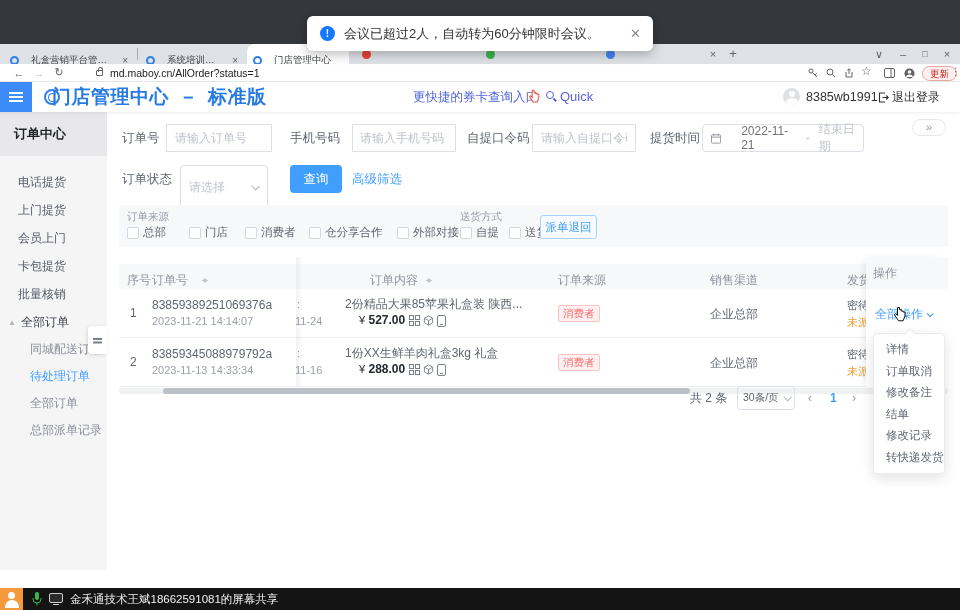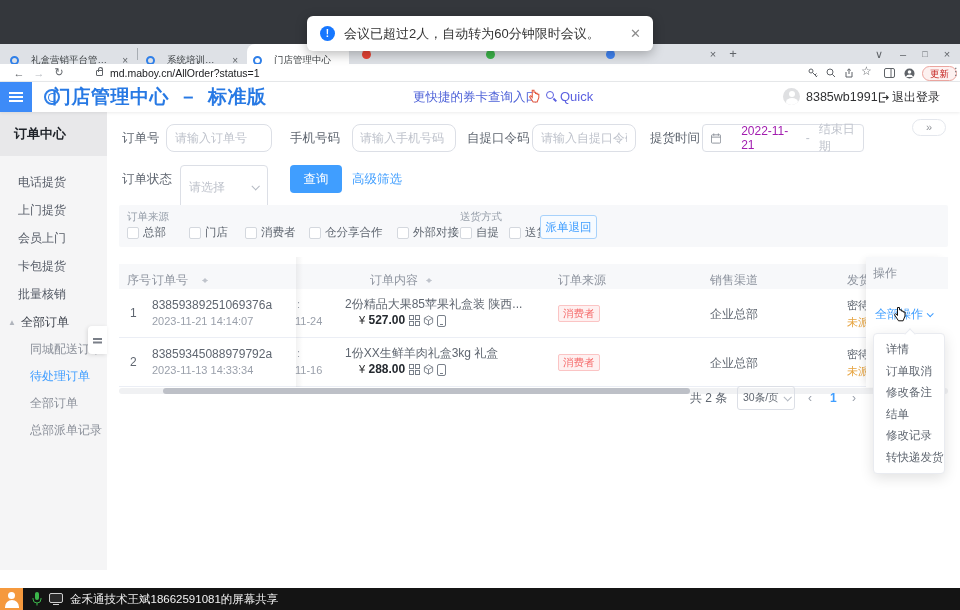--- a/index.html
+++ b/index.html
@@ -50,21 +50,21 @@
 .side-sec{height:44px;line-height:44px;background:#e8e8ea;padding-left:14px;font-size:13px;font-weight:bold;color:#1f2329}
 .side-item{height:28px;line-height:28px;padding-left:18px;font-size:12px;color:#555b66;cursor:pointer}
 .side-group{height:28px;line-height:28px;padding-left:8px;font-size:12px;color:#3c414b;cursor:pointer}
 .caret{font-size:8px;color:#b0b4bc;margin-right:5px;vertical-align:1px}
 .side-child{height:27px;line-height:27px;padding-left:30px;font-size:12px;color:#8a8f99;cursor:pointer}
 .side-child.active{color:#409eff}
 .handle{position:absolute;left:88px;top:214px;width:19px;height:28px;background:#fff;border-radius:4px 0 0 4px;box-shadow:-1px 1px 4px rgba(0,0,0,.12);cursor:pointer}
 .handle-i{position:absolute;left:5px;top:12px;width:9px;height:1.5px;background:#7a7f88;box-shadow:0 3.5px 0 #7a7f88}
 
 .flabel{position:absolute;height:28px;line-height:28px;font-size:12.5px;color:#5f6670}
-.fin{position:absolute;height:28px;border:1px solid #dcdfe6;border-radius:8px;padding:0 8px;font-size:12px;color:#303133;outline:none;background:#fff;font-family:inherit}
+.fin{position:absolute;height:28px;border:1px solid #dcdfe6;border-radius:0;padding:0 8px;font-size:12px;color:#303133;outline:none;background:#fff;font-family:inherit}
 .fin::placeholder{color:#bfc3cc}
 .datebox{position:absolute;height:28px;border:1px solid #dcdfe6;border-radius:4px;background:#fff;display:flex;align-items:center;font-size:12px;cursor:pointer}
 .selectbox{position:absolute;height:44px;border:1px solid #dcdfe6;border-radius:4px;background:#fff;display:flex;align-items:center;cursor:pointer}
 .chev{width:6px;height:6px;border-right:1.3px solid #b4b9c2;border-bottom:1.3px solid #b4b9c2;transform:rotate(45deg) translateY(-1px)}
 .btn-primary{position:absolute;height:28px;background:#409eff;border-radius:4px;color:#fff;font-size:12.5px;text-align:center;line-height:28px;cursor:pointer}
 .link-blue{color:#409eff;cursor:pointer}
 .expand-pill{position:absolute;left:912px;top:119px;width:34px;height:17px;border:1px solid #e4e7ed;border-radius:9px;background:#fff;color:#909399;font-size:11px;text-align:center;line-height:15px;cursor:pointer}
 
 .band{top:205px;left:119px;width:829px;height:42px;background:#f7f8fa;border-radius:2px}
 .band-lb{position:absolute;top:5px;font-size:10.5px;color:#98a0ab}
@@ -228,21 +228,21 @@
 <span class="flabel" style="left:467px;top:124px">自提口令码</span>
 <input class="fin" style="left: 532px; top: 124px; width: 104px;" placeholder="请输入自提口令码">
 <span class="flabel" style="left:650px;top:124px">提货时间</span>
 <div class="datebox" style="left:702px;top:124px;width:162px">
   <svg class="icon-svg" style="margin-left:8px" width="11" height="11" viewBox="0 0 11 11">
       <rect x=".5" y="1.5" width="10" height="9" rx="1" fill="none" stroke="#8a9099"></rect>
       <line x1=".5" y1="4" x2="10.5" y2="4" stroke="#8a9099"></line>
       <line x1="3" y1="0" x2="3" y2="2.5" stroke="#8a9099"></line>
       <line x1="8" y1="0" x2="8" y2="2.5" stroke="#8a9099"></line>
     </svg>
-  <span style="margin-left:20px;color:#a21caf">2022-11-21</span>
+  <span style="margin-left:20px;color:#737373">2022-11-21</span>
   <span style="margin:0 9px;color:#bfc3cc">-</span>
   <span style="color:#bfc3cc">结束日期</span>
 </div>
 <div class="expand-pill">»</div>
 
 <span class="flabel" style="left:122px;top:165px">订单状态</span>
 <div class="selectbox" style="left:180px;top:165px;width:88px">
   <span style="margin-left:8px;font-size:12px;color:#bfc3cc;flex:1">请选择</span>
   <span class="chev" style="margin-right:9px"></span>
 </div>

